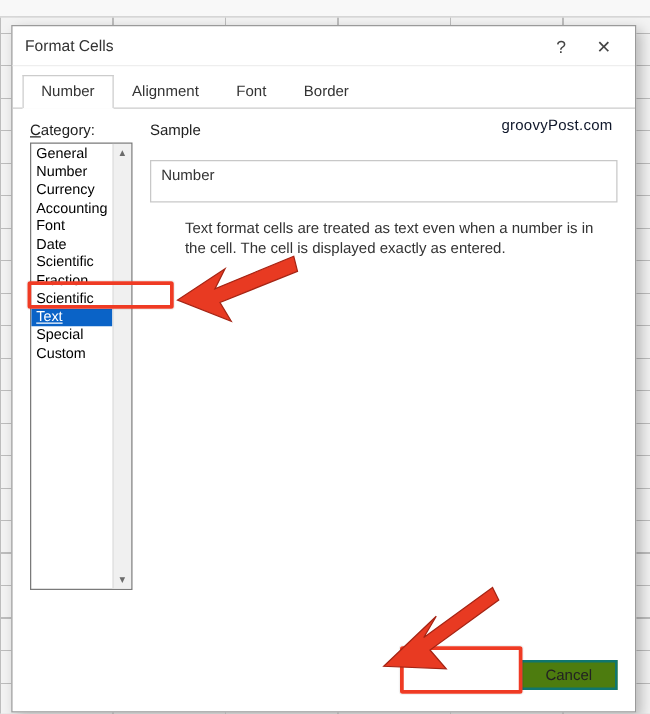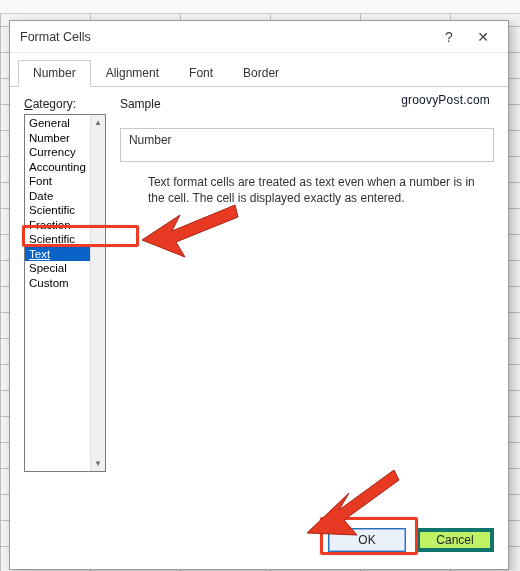--- a/index.html
+++ b/index.html
@@ -143,22 +143,22 @@
   .footer {
     height:48px;
     display:flex;
     align-items:center;
     justify-content:flex-end;
     gap:10px;
     padding: 0 14px 10px 14px;
   }
   .btn {
     min-width:78px; height:24px;
-    border:4px solid #0f766e;
-    background:#bef264;
+    border:2px solid #0f766e;
+    background:#4d7c0f;
     font-size:12px; color:#222;
     display:flex; align-items:center; justify-content:center;
     padding:0 10px;
   }
   .btn.primary { border:1px solid #2a6fb5; box-shadow: inset 0 0 0 1px #8fb9e4; background:#eaf1fb; }
 
   
   .annot { position:absolute; pointer-events:none; }
   .redbox { border:3px solid #ef3b24; border-radius:2px; box-shadow:0 0 0 1px rgba(0,0,0,0.05); }
   svg.arrow { position:absolute; overflow:visible; }
@@ -223,23 +223,20 @@
       <div class="sample-label">Sample</div>
       <div class="sample-box">
         <span>Number</span>
       </div>
       <div class="desc">Text format cells are treated as text even when a number is in the cell. The cell is displayed exactly as entered.</div>
     </div>
 
   </div>
 
   <div class="footer">
-    <div class="btn primary">
-      <span>OK</span>
-    </div>
     <div class="btn">
       <span>Cancel</span>
     </div>
   </div>
 
 </div>
 
 <div class="annot redbox" style="left:22px; top:225px; width:117px; height:22px;"></div>
 <div class="annot redbox" style="left:320px; top:517px; width:98px; height:38px;"></div>
 

